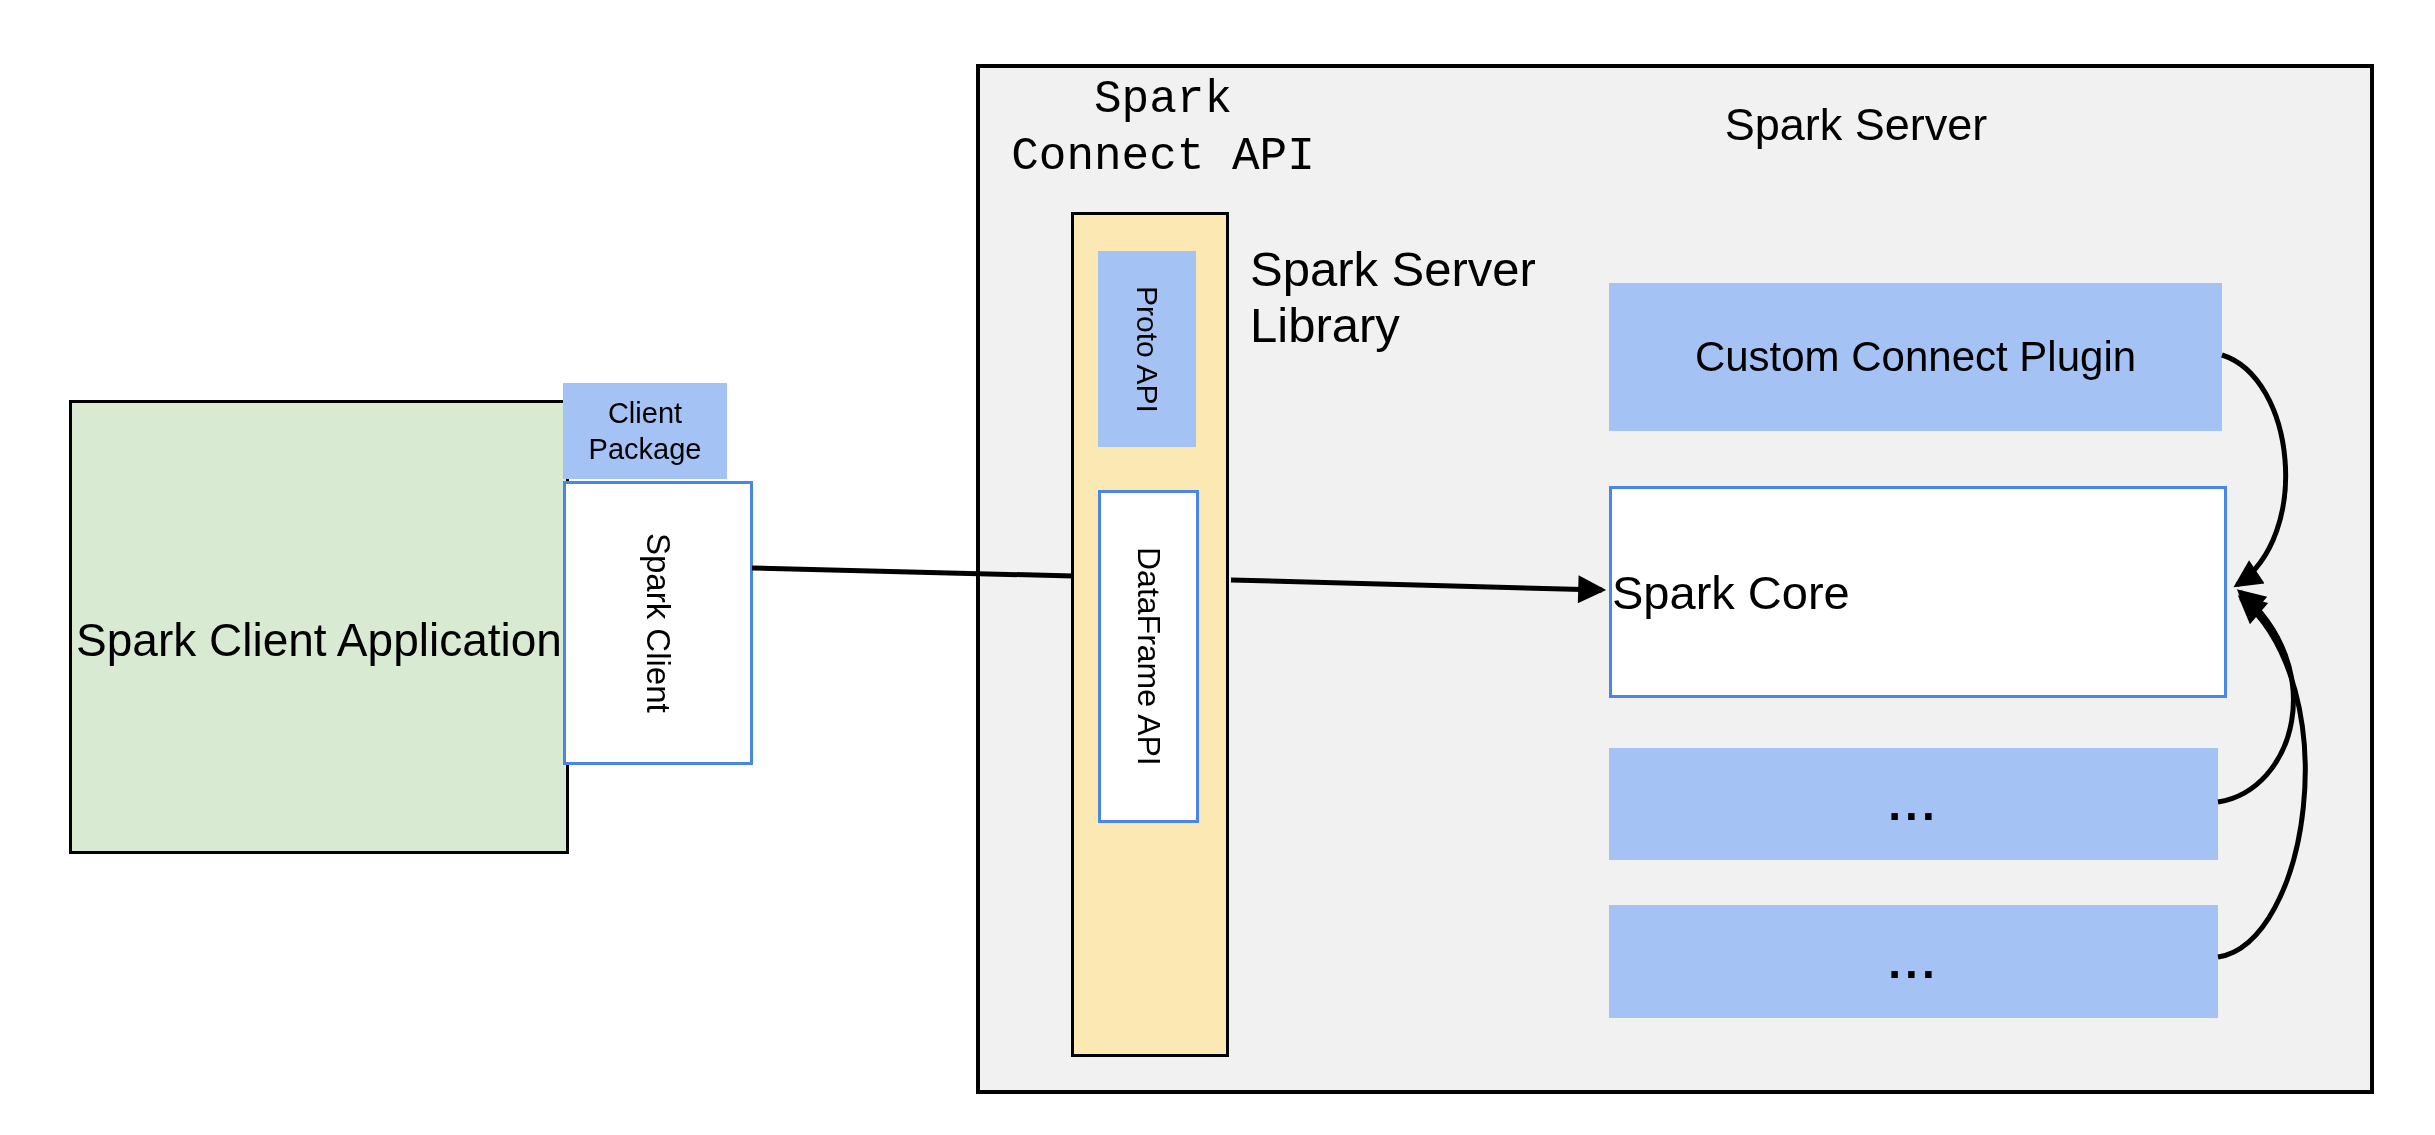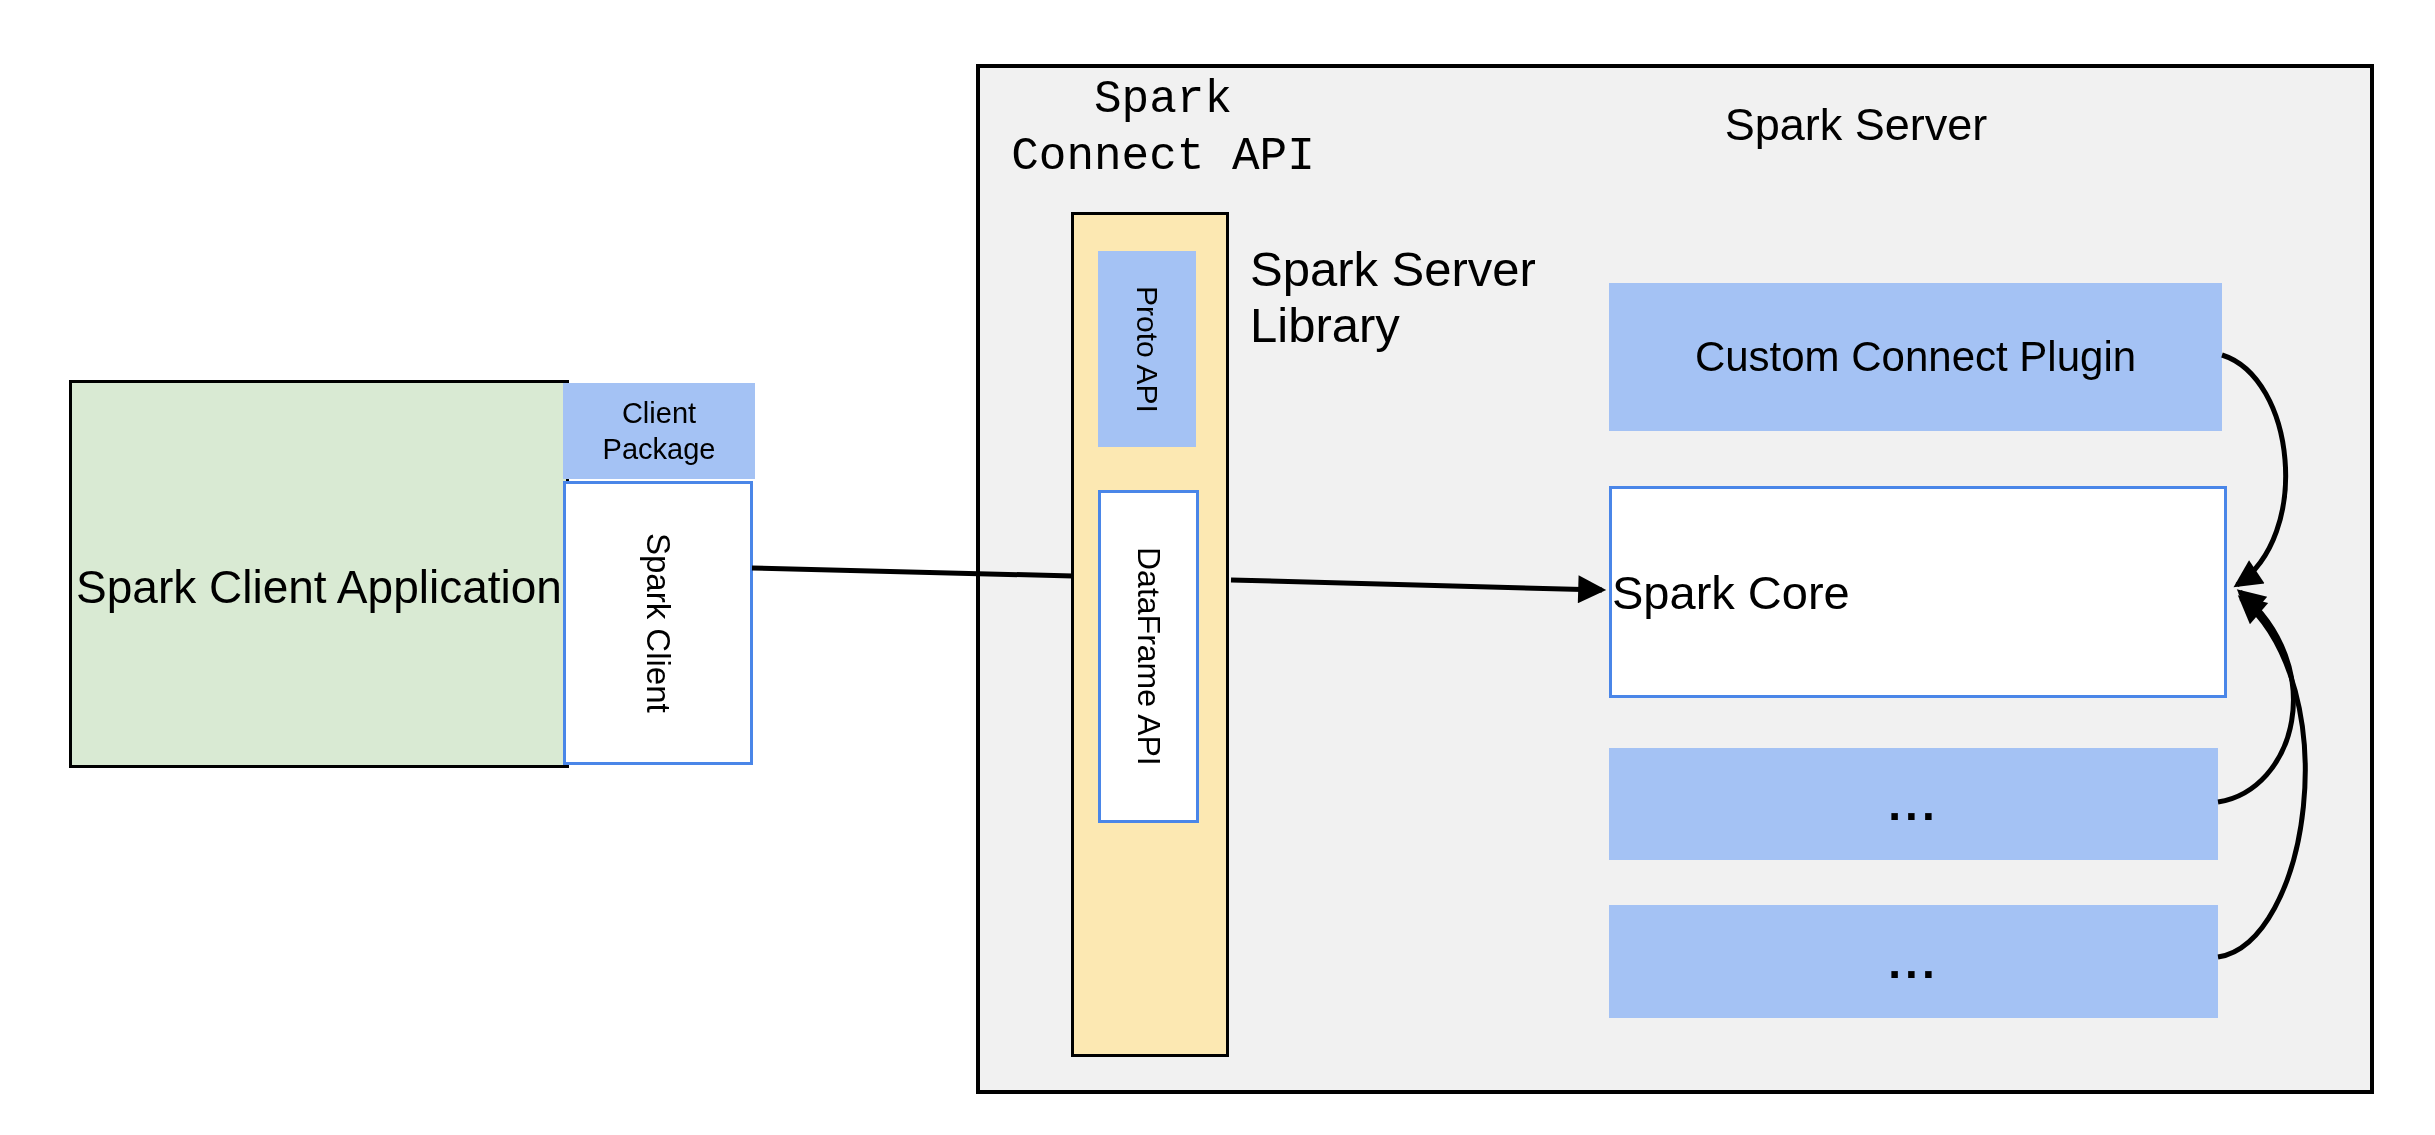--- a/index.html
+++ b/index.html
@@ -24,33 +24,33 @@
   
   .server-box {
     left: 976px; top: 64px;
     width: 1398px; height: 1030px;
     background: var(--gray_fill);
     border: 4px solid var(--line);
   }
 
   
   .green-box {
-    left: 69px; top: 380px;
-    width: 500px; height: 388px;
+    left: 69px; top: 400px;
+    width: 500px; height: 454px;
     background: var(--green_fill);
     border: 3px solid var(--line);
     display: flex; align-items: center; justify-content: center;
     text-align: center;
     font-size: 46px; line-height: 66px;
     padding-top: 26px;
   }
 
   .package-box {
     left: 563px; top: 383px;
-    width: 192px; height: 96px;
+    width: 164px; height: 96px;
     background: var(--blue_fill);
     display: flex; align-items: center; justify-content: center;
     text-align: center;
     font-size: 29px; line-height: 36px;
   }
 
   .client-box {
     left: 563px; top: 481px;
     width: 190px; height: 284px;
     background: #ffffff;

